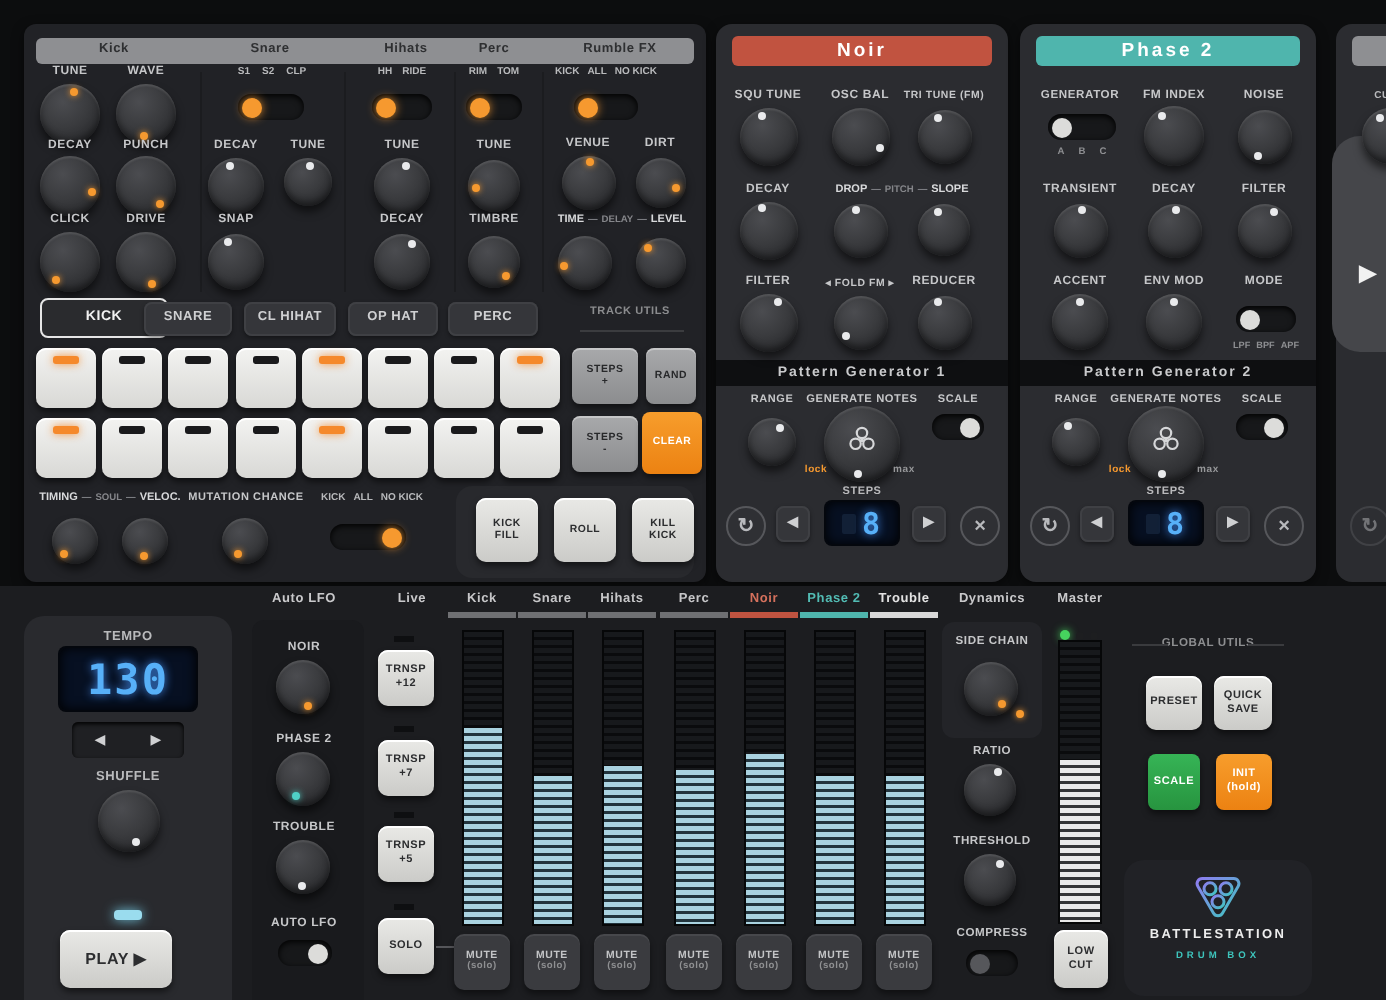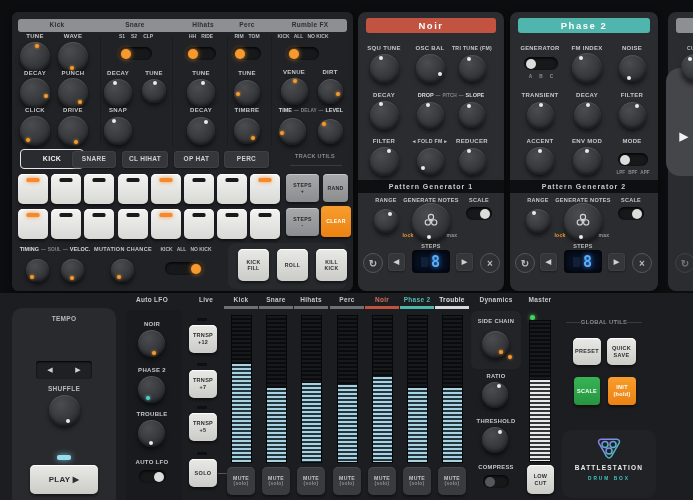--- a/index.html
+++ b/index.html
@@ -517,30 +517,33 @@
     <div class="sep" style="position: absolute; left: 330px; top: 306px; width: 34px; height: 3px; background: rgb(111, 112, 115);"></div>
     <div class="lbl" style="position: absolute; left: 382px; top: 296px; font-size: 6.5px; color: rgb(212, 112, 92);">Noir</div>
     <div class="sep" style="position: absolute; left: 365px; top: 306px; width: 34px; height: 3px; background: rgb(191, 83, 64);"></div>
     <div class="lbl" style="position: absolute; left: 417px; top: 296px; font-size: 6.5px; color: rgb(82, 188, 180);">Phase 2</div>
     <div class="sep" style="position: absolute; left: 400px; top: 306px; width: 34px; height: 3px; background: rgb(79, 181, 173);"></div>
     <div class="lbl" style="position: absolute; left: 452px; top: 296px; font-size: 6.5px; color: rgb(226, 226, 226);">Trouble</div>
     <div class="sep" style="position: absolute; left: 435px; top: 306px; width: 34px; height: 3px; background: rgb(216, 216, 216);"></div>
     <div class="lbl" style="position: absolute; left: 496px; top: 296px; font-size: 6.5px; color: rgb(201, 201, 203);">Dynamics</div>
     <div class="lbl" style="position: absolute; left: 540px; top: 296px; font-size: 6.5px; color: rgb(201, 201, 203);">Master</div>
     <div class="lbl" style="position: absolute; left: 64px; top: 315px; font-size: 6.5px; color: rgb(185, 186, 188);">TEMPO</div>
+    <div class="disp" style="position: absolute; left: 30px; top: 324px; width: 68px; height: 31px;">
+      <div class="dval" style="font-size: 21px;">130</div>
+    </div>
     <div class="tbar" style="position: absolute; left: 36px; top: 361px; width: 56px; height: 18px;">
       <div>◀</div>
       <div>▶</div>
     </div>
     <div class="lbl" style="position: absolute; left: 64px; top: 385px; font-size: 6.5px; color: rgb(185, 186, 188);">SHUFFLE</div>
     <div class="knob" style="position: absolute; left: 48.5px; top: 394.5px; width: 31px; height: 31px;">
       <div class="kdot white" style="position: absolute; left: 17.6042px; top: 24.7763px;"></div>
     </div>
     <div class="ledbar" style="position: absolute; left: 57px; top: 455px; width: 14px; height: 5px;"></div>
-    <div class="btn v-light" style="position: absolute; left: 30px; top: 465px; width: 68px; height: 29px; justify-content: center;">
+    <div class="btn v-light" style="position: absolute; left: 30px; top: 465px; width: 56px; height: 29px; justify-content: center;">
       <div class="bl" style="font-size: 8px;">PLAY ▶</div>
     </div>
     <div class="lbl" style="position: absolute; left: 152px; top: 321px; font-size: 6px;">NOIR</div>
     <div class="knob" style="position: absolute; left: 137.5px; top: 329.5px; width: 27px; height: 27px;">
       <div class="kdot orange" style="position: absolute; left: 14.0882px; top: 21.1593px;"></div>
     </div>
     <div class="lbl" style="position: absolute; left: 152px; top: 367px; font-size: 6px;">PHASE 2</div>
     <div class="knob" style="position: absolute; left: 137.5px; top: 375.5px; width: 27px; height: 27px;">
       <div class="kdot teal" style="position: absolute; left: 8.0798px; top: 20.8969px;"></div>
     </div>

